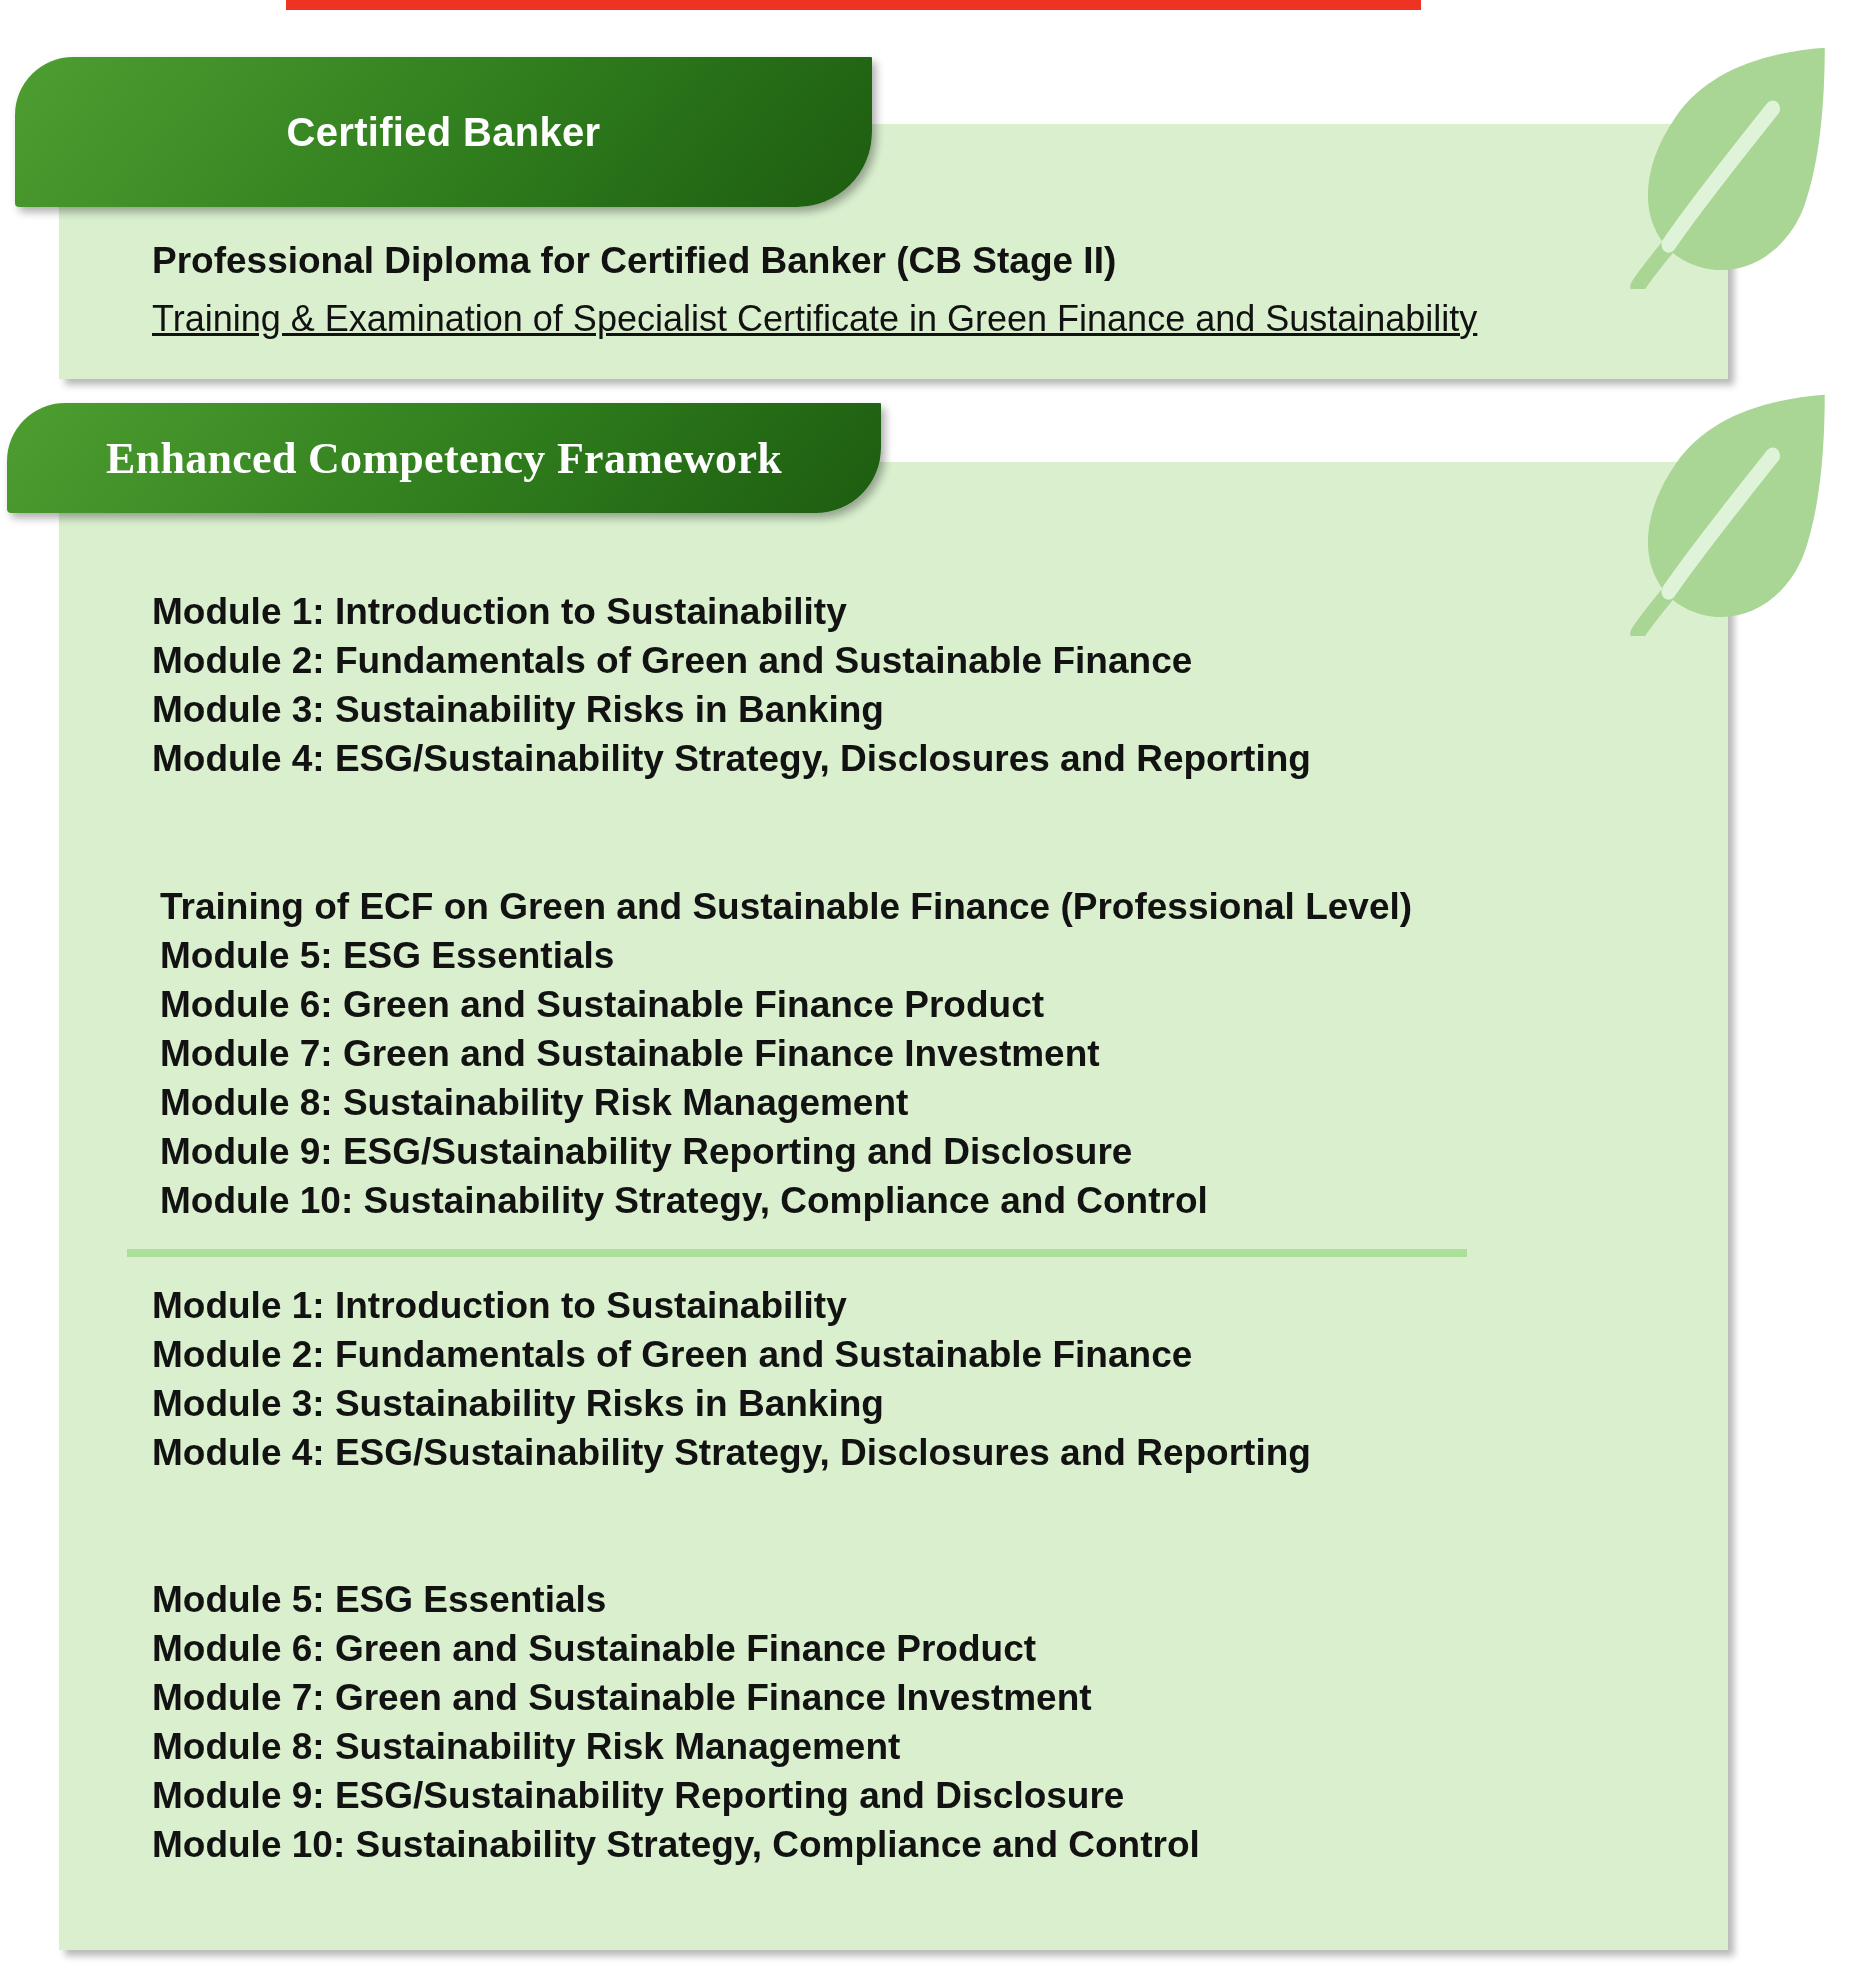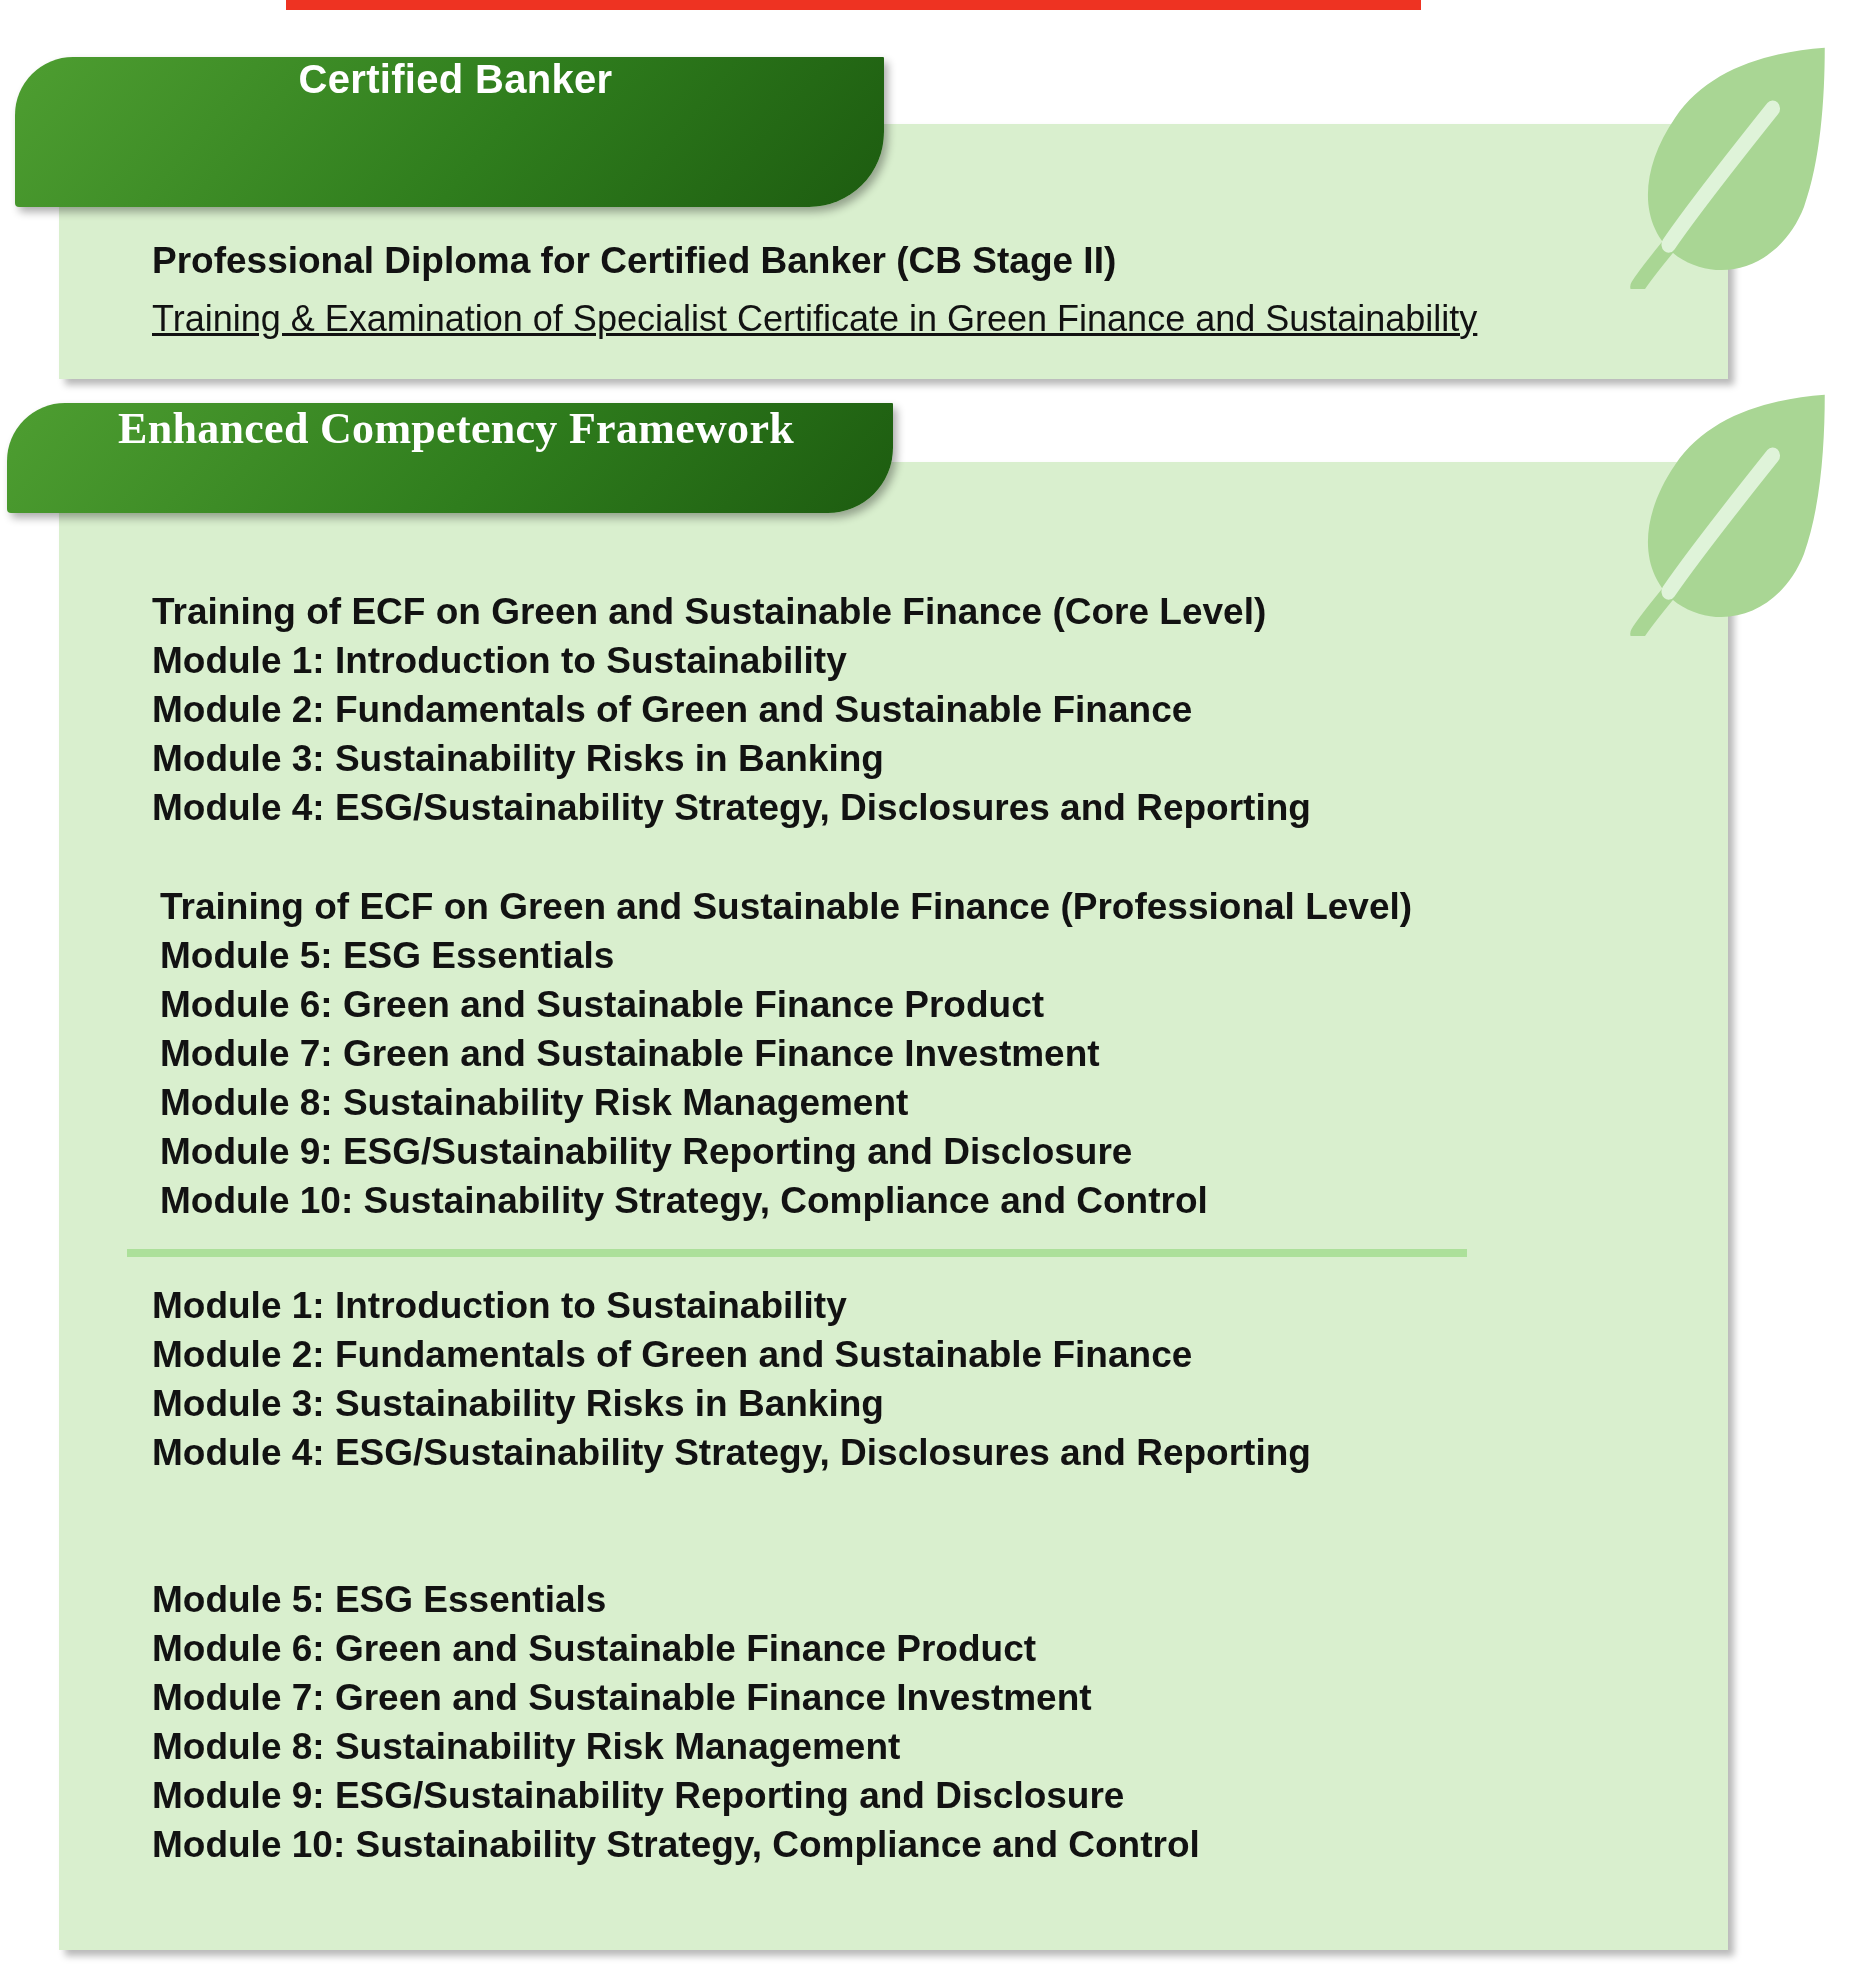--- a/index.html
+++ b/index.html
@@ -11,24 +11,23 @@
     position:absolute;left:286px;top:0;width:1135px;height:10px;
     background:#ee3322;z-index:6;
   }
   .panel{
     position:absolute;background:#d9efce;z-index:1;
     box-shadow:6px 6px 7px rgba(0,0,0,0.28);
   }
   .panel1{left:59px;top:124px;width:1669px;height:255px;}
   .panel2{left:59px;top:462px;width:1669px;height:1488px;}
   .banner{
-    position:absolute;z-index:4;display:flex;justify-content:center;
+    position:absolute;z-index:4;display:flex;align-items:center;justify-content:center;
     background:linear-gradient(130deg,#4e9e31 0%,#2f7d1d 55%,#1d5c10 100%);
     box-shadow:4px 5px 8px rgba(0,0,0,0.32);
-    padding-left:12px;
   }
   .banner1{left:15px;top:57px;width:857px;height:150px;border-radius:58px 1px 75px 4px;}
   .banner2{left:7px;top:403px;width:874px;height:110px;border-radius:58px 1px 65px 4px;font-family:Liberation Serif, serif;}
   .banner-title{color:#ffffff;font-weight:bold;letter-spacing:0.3px;}
   .banner1 .banner-title{font-size:40px;}
   .banner2 .banner-title{font-size:44px;}
   .panel1-text{position:absolute;left:93px;top:112px;right:60px;z-index:2;}
   .card-heading{font-size:37px;font-weight:bold;line-height:49px;}
   .card-subheading{font-size:36px;font-weight:normal;line-height:49px;margin-top:8.5px;text-decoration:underline;}
   .block{position:absolute;left:93px;right:50px;z-index:2;}
@@ -64,21 +63,20 @@
   <path d="M 74,28 C 56,48 38,68 24,86" fill="none" stroke="#dff3d9" stroke-width="7" stroke-linecap="round"></path>
 </svg>
 
 <div class="banner banner1">
   <span class="banner-title">Certified Banker</span>
 </div>
 
 <div class="panel panel2">
 
   <div class="block block-a">
-    <div class="block-heading">Training of ECF on Green and Sustainable Finance (Core Level)</div>
     <div>
         <div class="module-line">Module 1: Introduction to Sustainability</div>
         <div class="module-line">Module 2: Fundamentals of Green and Sustainable Finance</div>
         <div class="module-line">Module 3: Sustainability Risks in Banking</div>
         <div class="module-line">Module 4: ESG/Sustainability Strategy, Disclosures and Reporting</div>
       </div>
   </div>
 
   <div class="block block-b">
     <div class="block-heading">Training of ECF on Green and Sustainable Finance (Professional Level)</div>

